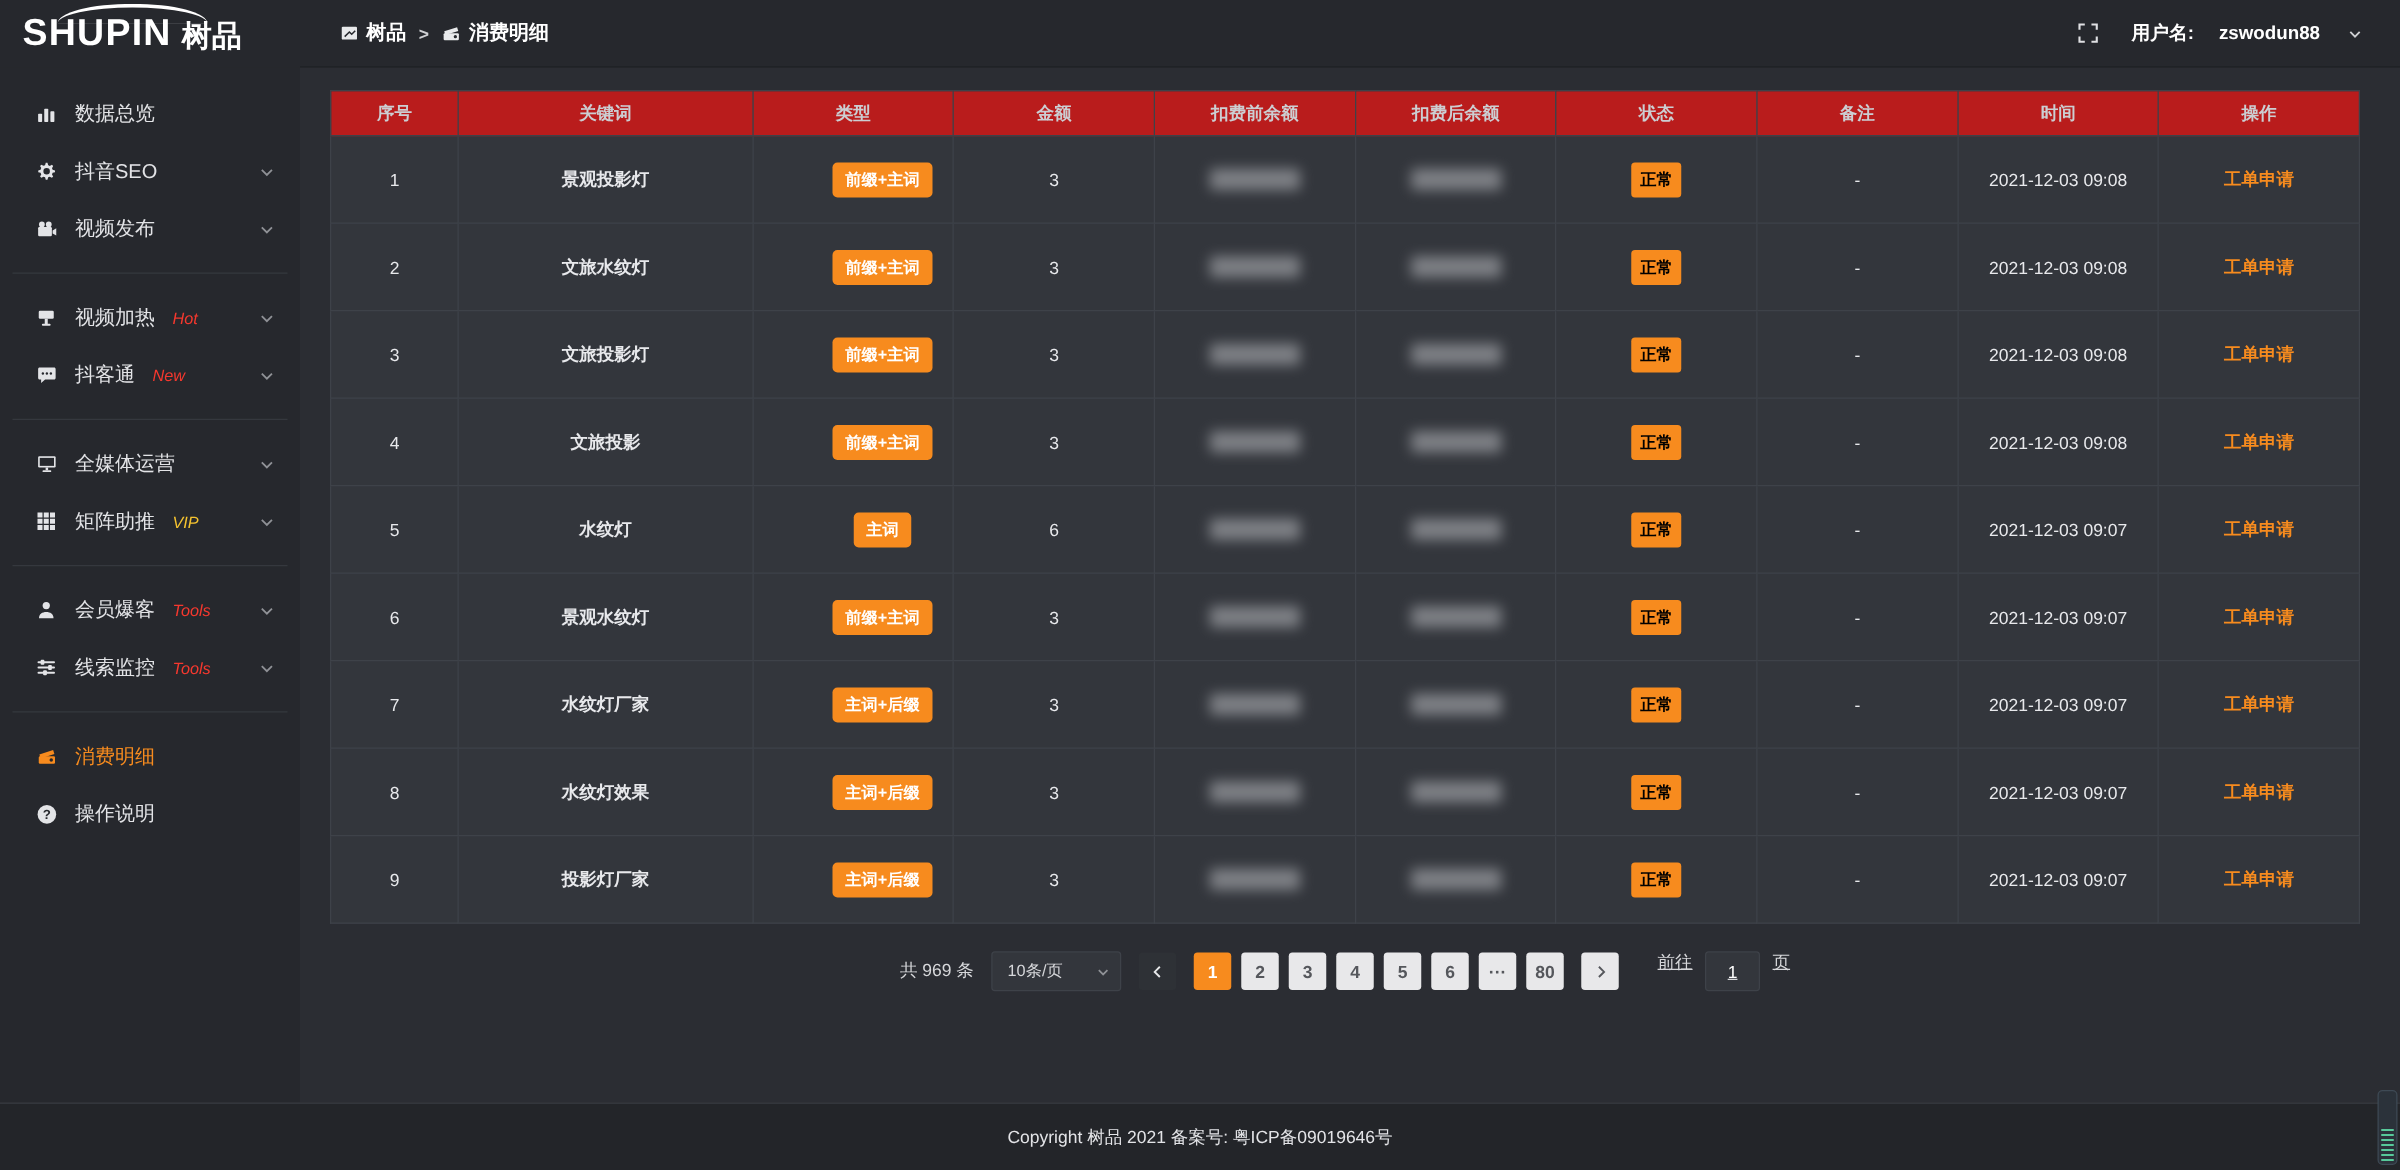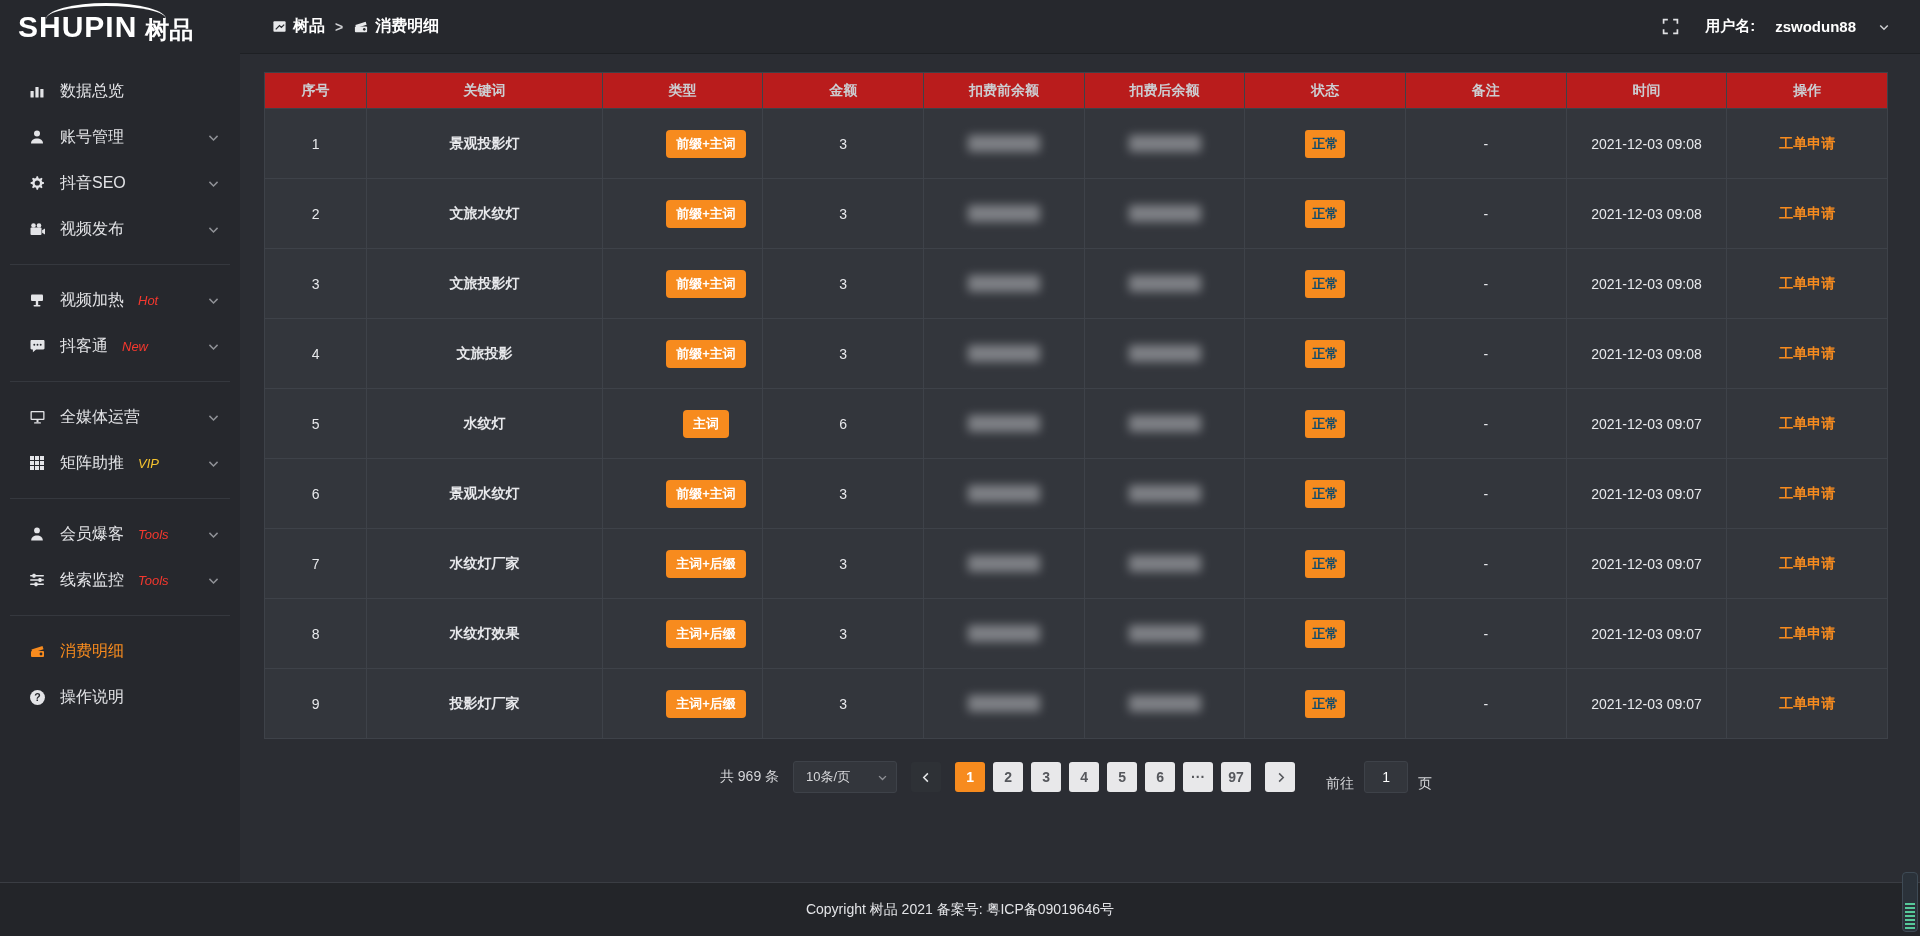--- a/index.html
+++ b/index.html
@@ -43,40 +43,40 @@
   .balance-line { margin-top:24px; font-size:15px; font-weight:bold; color:#fff; }
   .balance-line .val { margin-left:6px; }
 
   table.grid { width:100%; margin-top:18px; border-collapse:collapse; table-layout:fixed;
     background:#33363c; border:1px solid #3e4249; }
   table.grid th { height:36px; background:#b91c1c; color:#ccced2; font-size:14px; font-weight:bold;
     border:1px solid #3e4249; text-align:center; }
   table.grid td { height:70px; border:1px solid #3e4249; text-align:center; font-size:14px; color:#e8e9ec; }
   .badge { display:inline-block; background:#f78b1e; color:#fff; font-size:13px; font-weight:bold;
     padding:5px 10px; border-radius:4px;margin-left:47px; }
-  .status-badge { display:inline-block; background:#f78b1e; color:#0c4a6e; font-size:13px; font-weight:bold;
+  .status-badge { display:inline-block; background:#f78b1e; color:#000000; font-size:13px; font-weight:bold;
     padding:5px 7px; border-radius:3px; }
   .blur-box { width:72px; height:17px; margin:0 auto; background:#97999e; opacity:.75;
     filter:blur(5px); border-radius:2px; }
   td .action-link { color:#f78b1e; font-size:14px; font-weight:bold; cursor:pointer; }
   td.kw { font-weight:bold; }
 
   
   .pager { margin-top:22px; display:flex; align-items:center; justify-content:center; gap:14px; }
   .pager .total { font-size:14px; color:#d6d7da; }
   .page-size { display:flex; align-items:center; justify-content:space-between; width:104px; height:32px;
     background:#33363c; border:1px solid #3e4249; border-radius:3px; padding:0 8px 0 12px;
     font-size:13px; color:#d6d7da; cursor:pointer; }
   .page-size .chev { color:#8f9196; display:inline-flex; }
   .page-btns { display:flex; align-items:center; gap:8px; }
   .pbtn { min-width:30px; height:30px; display:inline-flex; align-items:center; justify-content:center;
     background:#e8e8ea; color:#55575c; font-size:14px; font-weight:bold; border-radius:3px; cursor:pointer; padding:0 4px; }
   .pbtn.dark { background:#2e3136; color:#e6e7e9; }
   .pbtn.active { background:#f78b1e; color:#fff; }
-  .goto { display:flex; align-items:flex-end; gap:10px; font-size:14px; color:#d6d7da; margin-left:17px; }
+  .goto { display:flex; align-items:flex-start; gap:10px; font-size:14px; color:#d6d7da; margin-left:17px;text-decoration:underline; }
   .goto-input { width:44px; height:32px; background:#33363c; border:1px solid #3e4249; border-radius:3px;
     color:#fff; font-size:14px; text-align:center; font-family:inherit; }
 
   
   .footer { position:absolute; left:0; bottom:0; width:1920px; height:54px; background:#232529;
     border-top:1px solid #3a3d43; display:flex; align-items:center; justify-content:center;
     font-size:14px; color:#e3e4e7; }
   .corner-widget { position:absolute; right:2px; bottom:4px; width:16px; height:60px;
     border:1px solid #3e4a55; border-radius:4px; background:#2b323a; overflow:hidden; }
   .corner-widget .stripes { position:absolute; left:2px; right:2px; bottom:2px; height:26px;
@@ -141,34 +141,20 @@
   <nav id="sidebar-nav">
       <div class="side-item">
         <span class="ic">
           <svg width="16" height="16" viewBox="0 0 16 16" fill="currentColor">
             <rect x="1.5" y="8" width="3.2" height="6.5" rx=".6"></rect>
             <rect x="6.4" y="4" width="3.2" height="10.5" rx=".6"></rect>
             <rect x="11.3" y="6" width="3.2" height="8.5" rx=".6"></rect>
           </svg>
         </span>
         <span class="lbl">数据总览</span>
-      </div>
-      <div class="side-item">
-        <span class="ic">
-          <svg width="16" height="16" viewBox="0 0 16 16" fill="currentColor">
-            <circle cx="8" cy="4.6" r="3"></circle>
-            <path d="M2 14.5c0-3.4 2.7-5 6-5s6 1.6 6 5z"></path>
-          </svg>
-        </span>
-        <span class="lbl">账号管理</span>
-        <span class="chev">
-          <svg width="13" height="13" viewBox="0 0 16 16" fill="none" stroke="currentColor" stroke-width="1.8">
-            <path d="M3 6l5 5 5-5"></path>
-          </svg>
-        </span>
       </div>
       <div class="side-item">
         <span class="ic">
           <svg width="16" height="16" viewBox="0 0 16 16" fill="currentColor">
             <path d="M15 8.7V7.3l-1.9-.55a5.3 5.3 0 0 0-.52-1.25l.95-1.75-1-1-1.75.95c-.4-.22-.8-.4-1.25-.52L8.98 1.2H7.6l-.55 1.9c-.45.12-.85.3-1.25.52L4.05 2.7l-1 1 .95 1.75c-.22.4-.4.8-.52 1.25L1.6 7.3v1.4l1.88.55c.12.45.3.85.52 1.25l-.95 1.75 1 1 1.75-.95c.4.22.8.4 1.25.52l.55 1.9h1.38l.56-1.9c.45-.12.85-.3 1.25-.52l1.75.95 1-1-.95-1.75c.22-.4.4-.8.52-1.25zM8.3 10.6a2.6 2.6 0 1 1 0-5.2 2.6 2.6 0 0 1 0 5.2z"></path>
           </svg>
         </span>
         <span class="lbl">抖音SEO</span>
         <span class="chev">
           <svg width="13" height="13" viewBox="0 0 16 16" fill="none" stroke="currentColor" stroke-width="1.8">
@@ -518,21 +504,21 @@
         </svg>
     </span>
     <span class="page-btns" id="page-buttons">
         <span class="pbtn active">1</span>
         <span class="pbtn">2</span>
         <span class="pbtn">3</span>
         <span class="pbtn">4</span>
         <span class="pbtn">5</span>
         <span class="pbtn">6</span>
         <span class="pbtn">···</span>
-        <span class="pbtn">97</span>
+        <span class="pbtn">80</span>
       </span>
     <span class="pbtn">
       <svg width="11" height="11" viewBox="0 0 16 16" fill="none" stroke="currentColor" stroke-width="2.2">
           <path d="M6 2l6 6-6 6"></path>
         </svg>
     </span>
     <span class="goto">
       <span>前往</span>
       <input class="goto-input" value="1" style="">
       <span>页</span>

